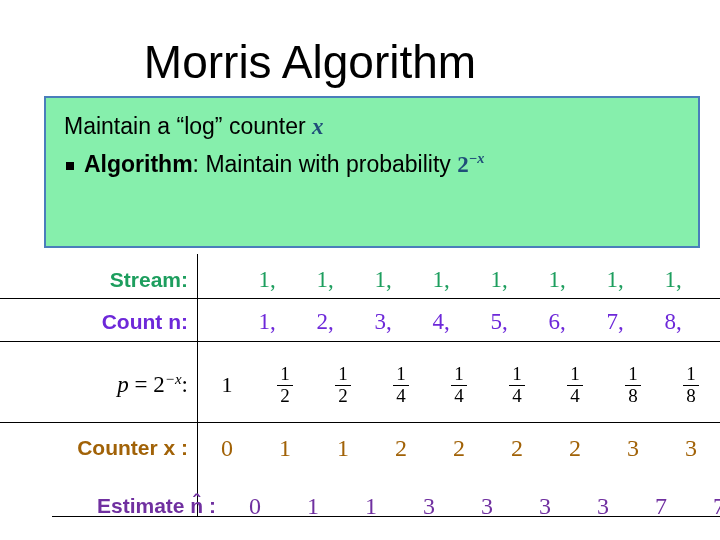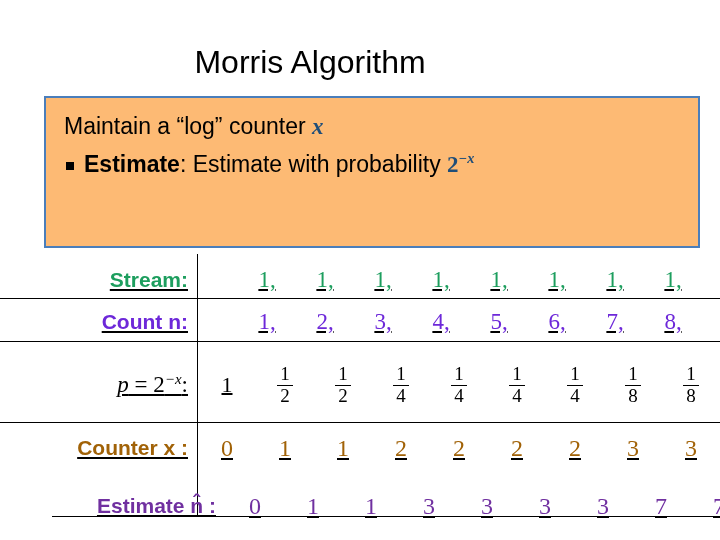--- a/index.html
+++ b/index.html
@@ -16,37 +16,37 @@
     overflow: hidden;
   }
 
   
   #slide-title {
     position: absolute;
     left: 0;
     top: 38px;
     width: 620px;
     text-align: center;
-    font-size: 32px;
+    font-size: 46px;
     font-weight: 400;
     color: #000000;
     letter-spacing: 0px;
     line-height: 48px;
   }
 
   
   #algo-box {
     position: absolute;
     left: 44px;
     top: 96px;
     width: 656px;
     height: 152px;
     box-sizing: border-box;
     border: 2.5px solid #4a7ebb;
-    background: #fdba74;
+    background: #86efac;
     padding: 8px 14px 0 16px;
   }
   .algo-line {
     color: #000000;
     font-size: 23px;
     line-height: 32px;
     white-space: nowrap;
     margin: 0;
   }
   .algo-line.line1 { padding-left: 2px; padding-top: 4px; }
@@ -104,21 +104,20 @@
     top: 254px;
     width: 720px;
     height: 286px;
   }
   .trow {
     position: absolute;
     left: 0;
     width: 720px;
     display: flex;
     align-items: center;
-    text-decoration: underline;
   }
   .rlabel {
     width: 198px;
     box-sizing: border-box;
     text-align: right;
     padding-right: 10px;
     font-weight: bold;
     font-size: 21px;
     white-space: nowrap;
   }
@@ -185,22 +184,22 @@
   <div id="slide-title">Morris Algorithm</div>
 
   <div id="algo-box">
 
     <div class="algo-line line1">
       <span>Maintain a “log” counter</span>
       <span class="mathvar">x</span>
     </div>
 
     <div class="algo-line bullet-line">
-      <span class="bullet-sq"></span><span class="bold">Estimate</span><span>:</span>
-      <span>Estimate with probability</span>
+      <span class="bullet-sq"></span><span class="bold">Algorithm</span><span>:</span>
+      <span>Maintain with probability</span>
       <span class="mathblue"><span>2</span><sup class="expo mathvar-light" style="font-weight:bold;color:#1f4e79;">−x</sup></span>
     </div>
 
 
   </div>
 
   <div id="table-area">
 
     <div class="vline" style="top:0px; height:262px;"></div>
 

